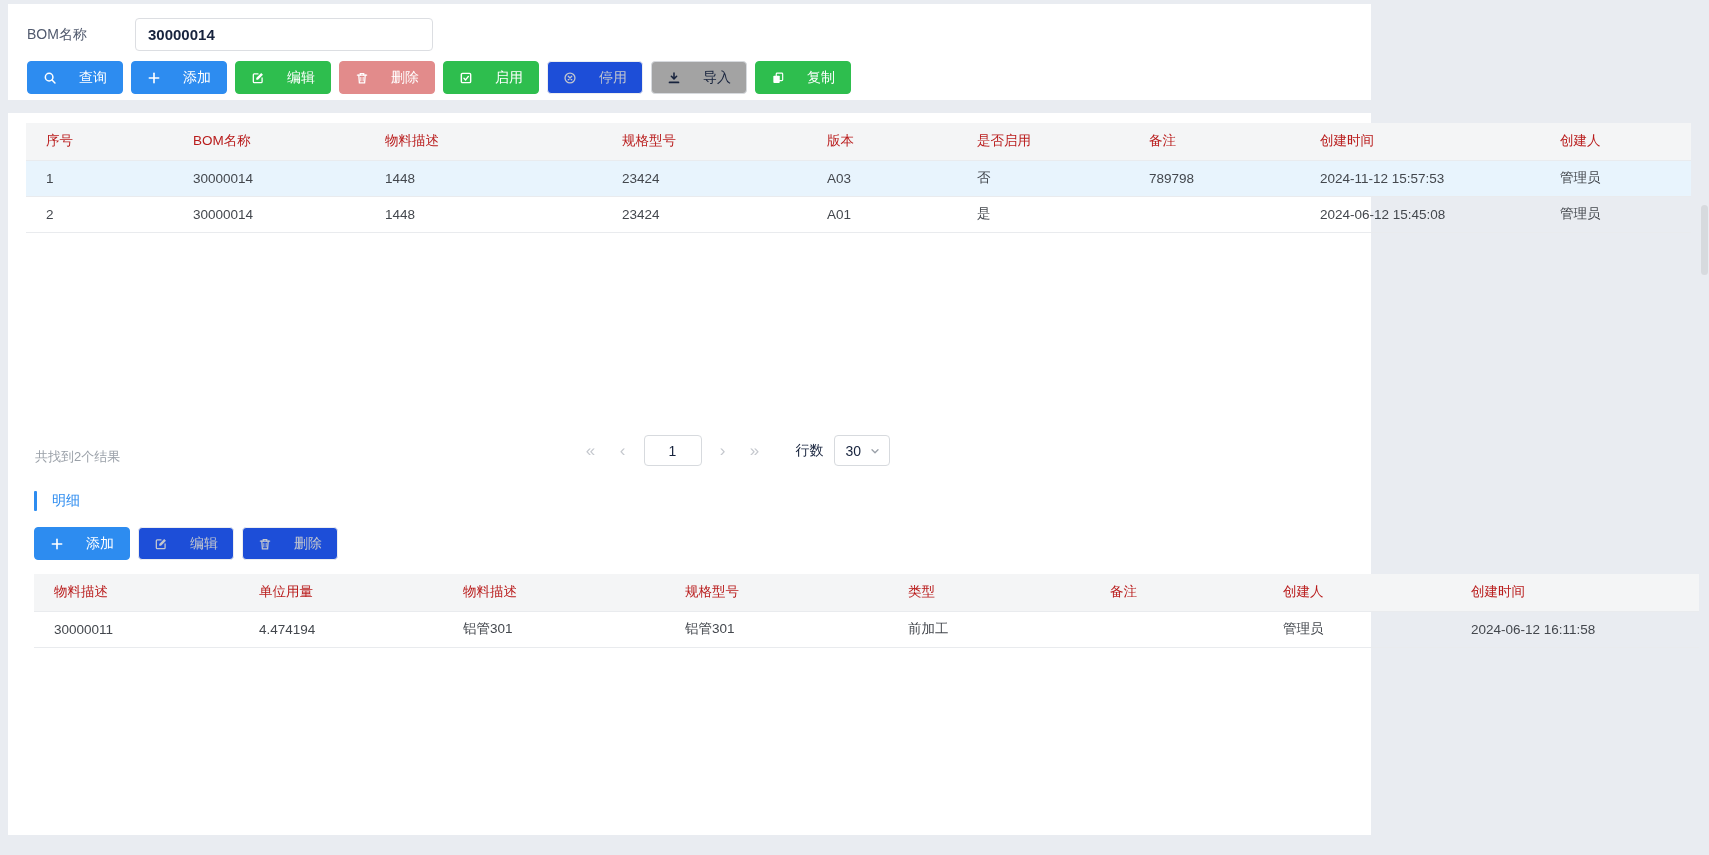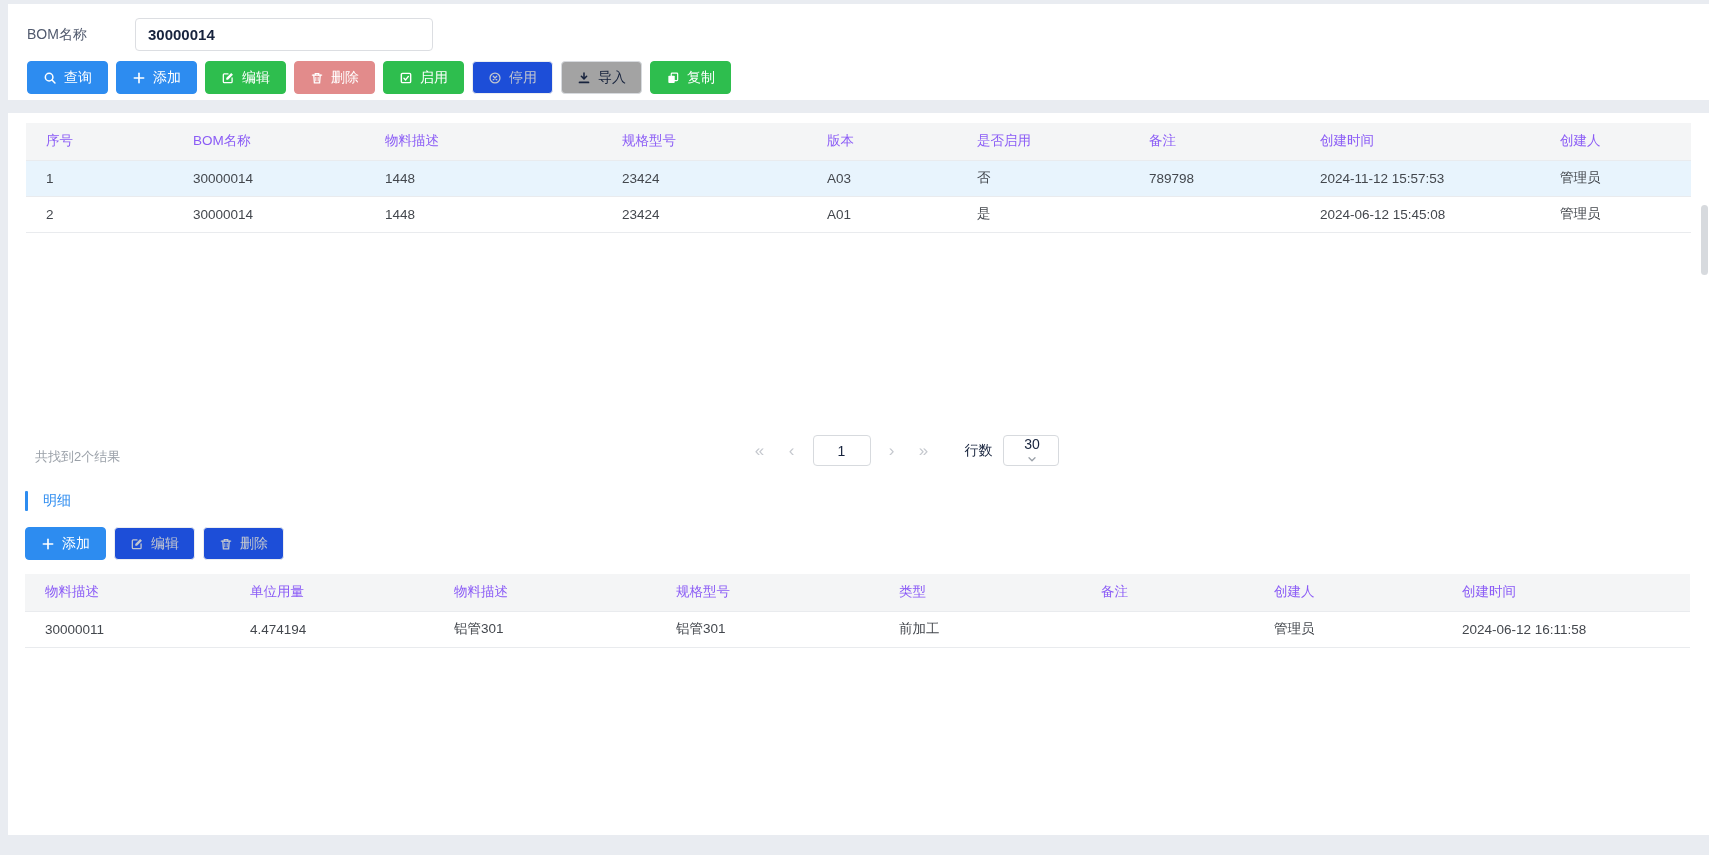--- a/index.html
+++ b/index.html
@@ -5,50 +5,50 @@
   * { box-sizing: border-box; margin: 0; padding: 0; }
   html, body { width: 1709px; height: 855px; overflow: hidden; }
   body {
     background: #e9ecf1;
     font-family: "Liberation Sans", "DejaVu Sans", sans-serif;
     font-size: 14px;
     color: #515a6e;
     position: relative;
     padding: 4px 0 0 8px;
   }
-  .panel { background: #ffffff; width: 1701px; }
+  .panel { background: #ffffff; width: 1363px; }
 
   
   .panel-top { height: 96px; padding: 14px 0 0 19px; margin-bottom: 13px; }
   .search-row { display: flex; align-items: center; height: 33px; }
   .search-label { width: 108px; color: #515a6e; font-size: 14px; }
   .search-input {
     width: 298px; height: 33px; border: 1px solid #dcdee2; border-radius: 4px;
     padding: 0 12px; font-size: 15px; font-weight: 700; color: #17233d;
     font-family: "Liberation Sans", "DejaVu Sans", sans-serif; outline: none;
   }
   .toolbar { display: flex; align-items: center; margin-top: 10px; gap: 8px; }
   .btn {
-    display: inline-flex; align-items: center; justify-content: center; gap: 7px;
+    display: inline-flex; align-items: center; justify-content: center; gap: 22px;
     height: 33px; padding: 0 15px; border-radius: 4px; border: 1px solid transparent;
     font-size: 14px; cursor: pointer; white-space: nowrap;
     font-family: "Liberation Sans", "DejaVu Sans", sans-serif;
   }
   .btn svg { flex: 0 0 auto; }
   .btn-primary { background: #2d8cf0; border-color: #2d8cf0; color: #ffffff; }
   .btn-success { background: #2ebe4e; border-color: #2ebe4e; color: #ffffff; }
   .btn-danger  { background: #e28b8b; border-color: #e28b8b; color: #ffffff; }
   .btn-default { background: #a3a3a3; border-color: #d7dade; color: #17233d; }
   .btn-disabled { background: #1d4ed8; border-color: #ecedf0; color: #c3c7ce; cursor: not-allowed; }
 
   
   table { border-collapse: collapse; table-layout: fixed; width: 1665px; }
   th {
     background: #f4f5f6; height: 37px; text-align: left; font-weight: 400;
-    color: #8b5cf6; padding: 0 0 0 20px; font-size: 13.5px;
+    color: #b91c1c; padding: 0 0 0 20px; font-size: 13.5px;
     border-bottom: 1px solid #e9ebee; overflow: hidden; white-space: nowrap;
   }
   td {
     height: 36px; padding: 0 0 0 20px; color: #43474d; font-size: 13.5px;
     border-bottom: 1px solid #e9ebee; overflow: hidden; white-space: nowrap;
   }
   tr.selected td { background: #e8f4fd; }
 
   
   .panel-main { height: 362px; padding: 10px 18px 0 18px; position: relative; }
@@ -67,26 +67,26 @@
   }
   .pg-page {
     width: 58px; height: 31px; border: 1px solid #d7dade; border-radius: 4px;
     display: flex; align-items: center; justify-content: center;
     color: #17233d; font-size: 14px; background: #fff;
   }
   .pg-rows-label { color: #17233d; margin-left: 20px; }
   .pg-select {
     width: 56px; height: 31px; border: 1px solid #d7dade; border-radius: 4px;
     display: flex; align-items: center; justify-content: space-between;
-    padding: 0 8px 0 11px; color: #17233d; background: #fff; cursor: pointer; flex-direction: column;
+    padding: 0 8px 0 11px; color: #17233d; background: #fff; cursor: pointer;
   }
   .pg-select svg { color: #9aa0a8; }
 
   
-  .panel-detail { height: 360px; padding: 13px 18px 0 17px; }
+  .panel-detail { height: 360px; padding: 13px 18px 0 26px; }
   .tab-row { display: flex; align-items: center; height: 26px; }
   .tab-bar { width: 3px; height: 20px; background: #2d8cf0; border-radius: 1px; }
   .tab-label { color: #2d8cf0; font-size: 14px; margin-left: 15px; cursor: pointer; }
   .detail-toolbar { display: flex; align-items: center; margin-top: 13px; gap: 8px; }
   .detail-table { margin-top: 14px; }
 
   
   .scrollbar-thumb {
     position: absolute; right: 1px; top: 205px; width: 7px; height: 70px;
     background: #d7dade; border-radius: 4px;

